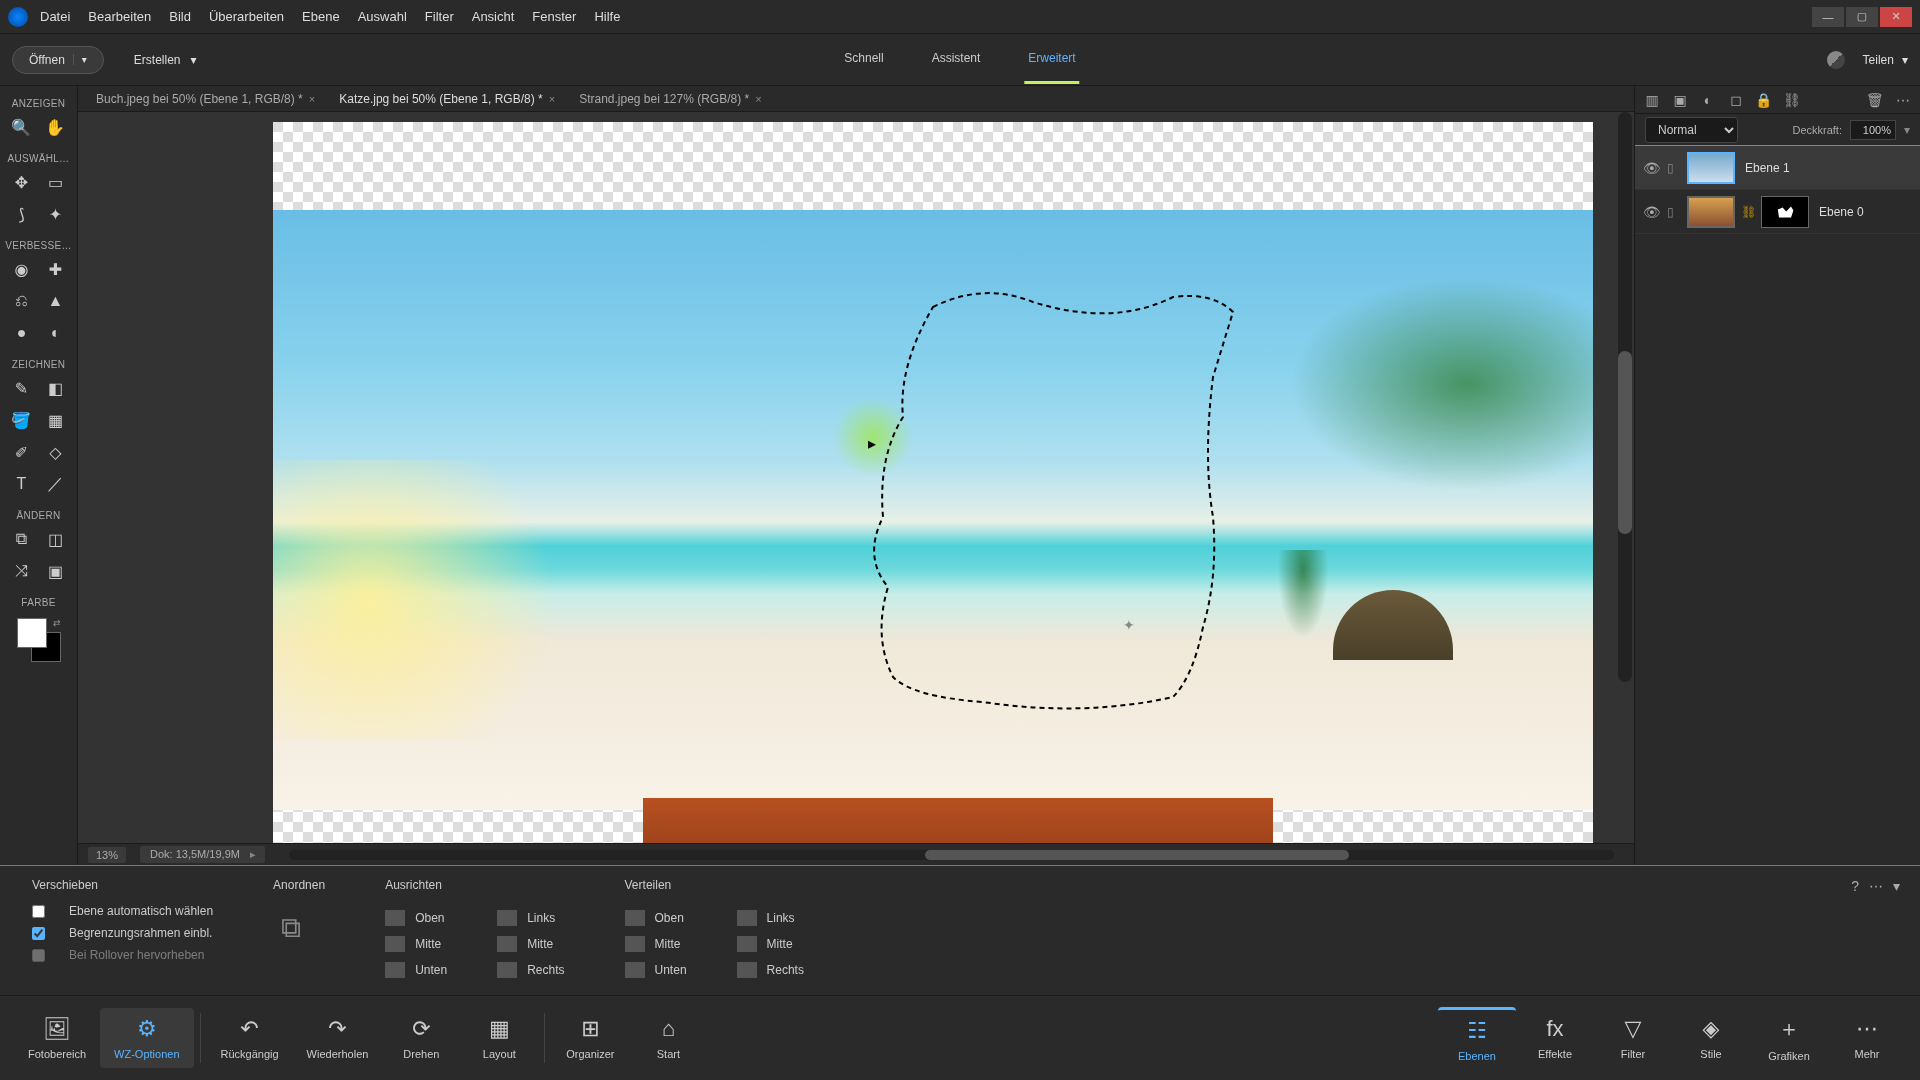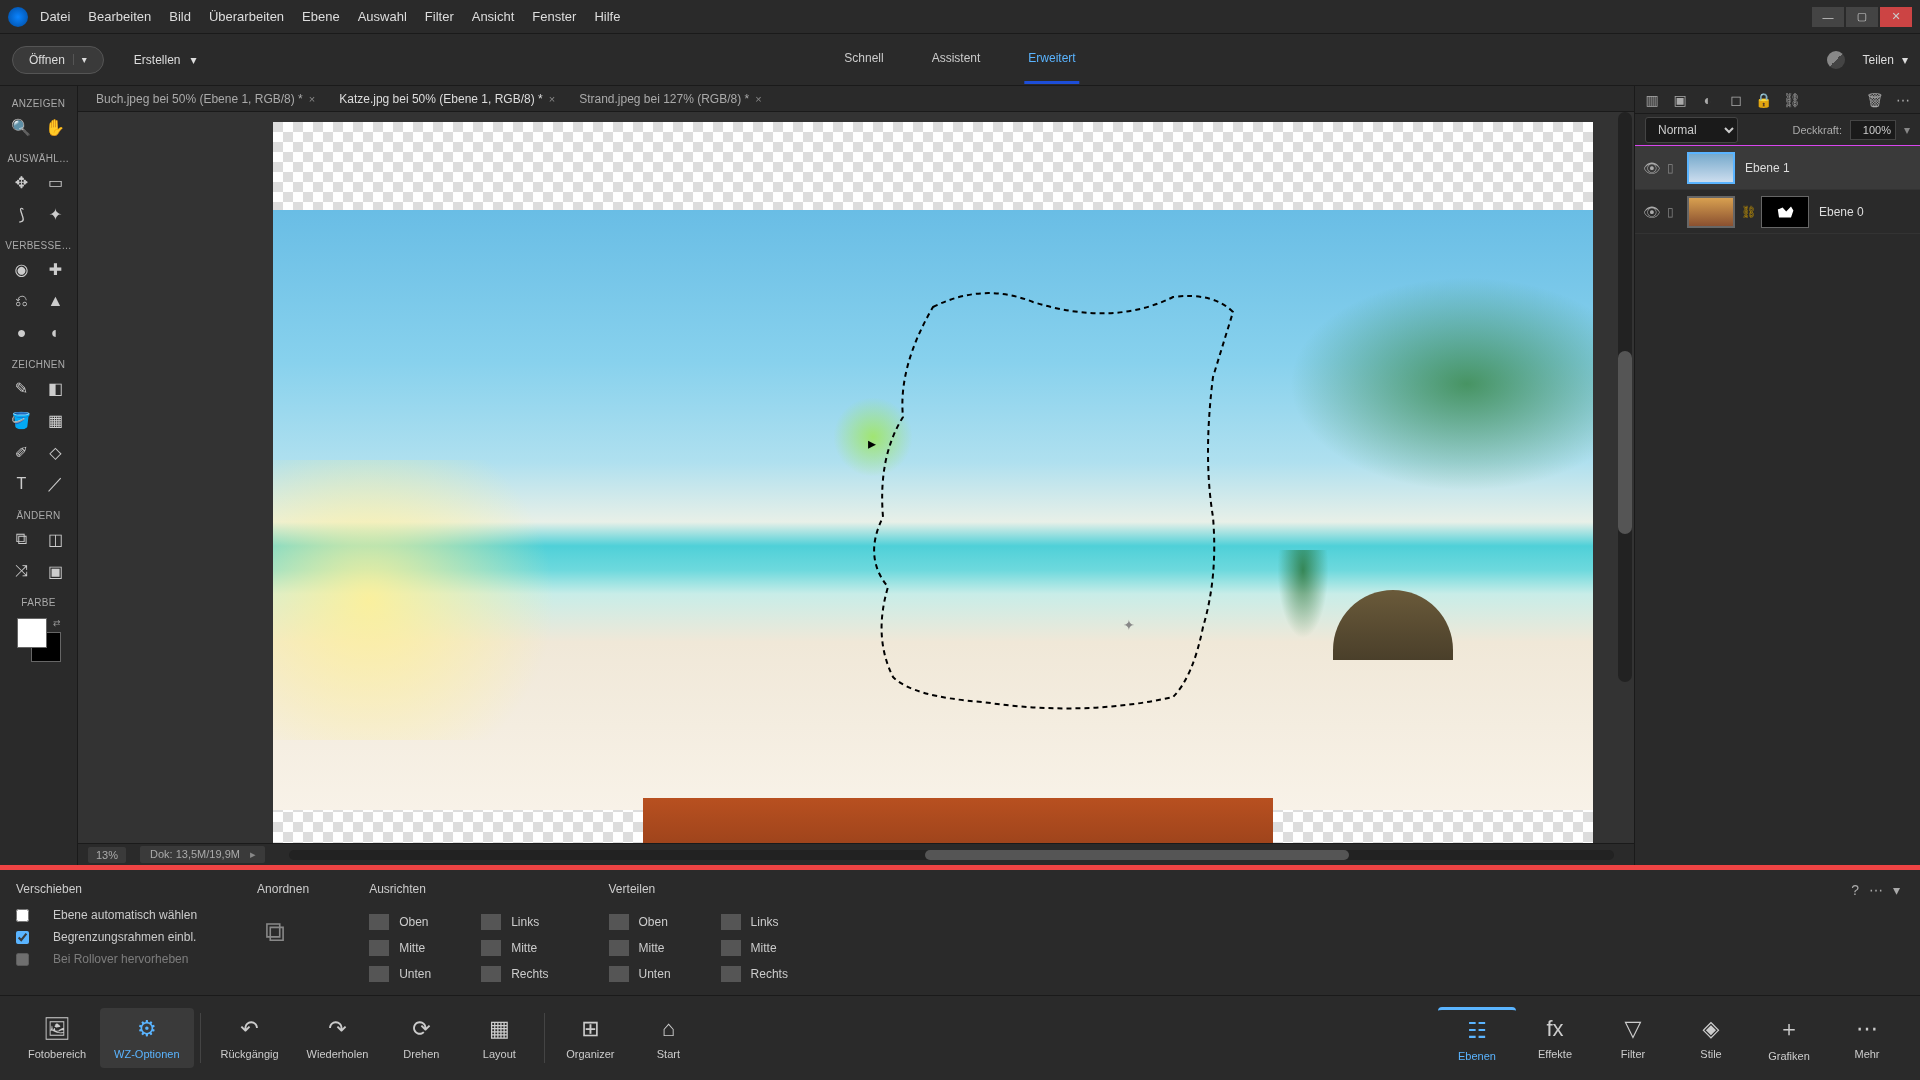--- a/index.html
+++ b/index.html
@@ -10,21 +10,21 @@
 .menu-items span{color:#ddd;font-size:13px;cursor:pointer}
 .win-controls{margin-left:auto;display:flex;gap:2px}
 .win-btn{width:32px;height:20px;background:#444;color:#ccc;display:flex;align-items:center;justify-content:center;font-size:11px;cursor:pointer}
 .win-btn.close{background:#c44}
 .toolbar{height:52px;background:#2a2a2a;display:flex;align-items:center;padding:0 12px;border-bottom:1px solid #1a1a1a}
 .btn-open{background:#3a3a3a;border:1px solid #555;border-radius:16px;padding:6px 16px;color:#ddd;display:flex;align-items:center;gap:8px;cursor:pointer}
 .btn-open .arrow{border-left:1px solid #555;padding-left:8px;font-size:10px}
 .btn-create{margin-left:30px;color:#ddd;cursor:pointer;display:flex;align-items:flex-start;gap:10px}
 .modes{position:absolute;left:50%;transform:translateX(-50%);display:flex;gap:40px}
 .modes span{color:#ccc;padding:16px 4px;cursor:pointer}
-.modes span.active{color:#5ab4ff;border-bottom:3px solid #1d4ed8}
+.modes span.active{color:#5ab4ff;border-bottom:3px solid #bef264}
 .right-tools{margin-left:auto;display:flex;align-items:center;gap:18px}
 .moon-icon{width:18px;height:18px;border-radius:50%;background:linear-gradient(135deg,#888 50%,#444 50%)}
 .btn-share{color:#ddd;cursor:pointer;display:flex;align-items:center;gap:8px}
 .workspace{display:flex;height:calc(100% - 34px - 52px - 215px)}
 .left-panel{width:78px;background:#2a2a2a;border-right:1px solid #1a1a1a;display:flex;flex-direction:column;align-items:center;padding-top:4px}
 .section-label{font-size:10px;color:#aaa;margin:8px 0 4px;letter-spacing:0.3px}
 .tool-row{display:flex;gap:4px;margin-bottom:4px}
 .tool-btn{width:30px;height:28px;display:flex;align-items:center;justify-content:center;cursor:pointer;border-radius:3px;color:#ccc;font-size:16px}
 .color-swatch{width:44px;height:44px;position:relative;margin-top:6px}
 .color-swatch .fg{position:absolute;width:30px;height:30px;background:#fff;border:1px solid #666;top:0;left:0}
@@ -66,21 +66,21 @@
 .layer-row.selected{background:#3a3a3a}
 .layer-eye{width:18px;color:#aaa;font-size:14px;cursor:pointer}
 .layer-link{width:14px;color:#888;font-size:12px}
 .layer-thumb{width:48px;height:32px;border:2px solid #5ab4ff;background:linear-gradient(180deg,#7ac,#cde)}
 .layer-thumb.nob{border-color:#666;background:linear-gradient(180deg,#d8a050,#8a5030)}
 .layer-mask{width:48px;height:32px;border:1px solid #666;background:#000;position:relative;display:flex;align-items:center;justify-content:center}
 .layer-mask::after{content:"";width:24px;height:20px;background:#fff;clip-path:polygon(20% 40%,40% 30%,55% 50%,75% 25%,85% 45%,75% 80%,25% 80%)}
 .layer-name{color:#ddd;font-size:12px;margin-left:4px}
 .vscroll{position:absolute;right:288px;top:112px;width:14px;height:570px;background:#222;border-radius:7px}
 .vscroll .thumb{position:absolute;top:42%;width:100%;height:32%;background:#555;border-radius:7px}
-.options-panel{height:130px;background:#2a2a2a;border-top:5px solid #ef4444;display:flex;padding:12px 16px;position:relative}
+.options-panel{height:130px;background:#2a2a2a;border-top:1px solid #ef4444;display:flex;padding:12px 32px;position:relative}
 .opt-col{display:flex;flex-direction:column;gap:8px;margin-right:60px}
 .opt-title{font-size:12px;color:#ccc;margin-bottom:4px}
 .chk-row{display:flex;align-items:center;gap:24px;font-size:12px;color:#ccc}
 .chk-row input{accent-color:#5ab4ff}
 .align-group .hdr{font-size:12px;color:#ccc;margin-bottom:10px}
 .align-items{display:flex;flex-direction:column;gap:10px}
 .align-item{display:flex;align-items:center;gap:10px;font-size:12px;color:#ccc;cursor:pointer}
 .align-icon{width:20px;height:16px;display:inline-block;background:#555;position:relative}
 .arrange-icon{width:36px;height:36px;color:#888;font-size:28px;display:flex;align-items:center;justify-content:center}
 .opt-right-icons{position:absolute;right:20px;top:12px;display:flex;gap:10px;align-items:center}

